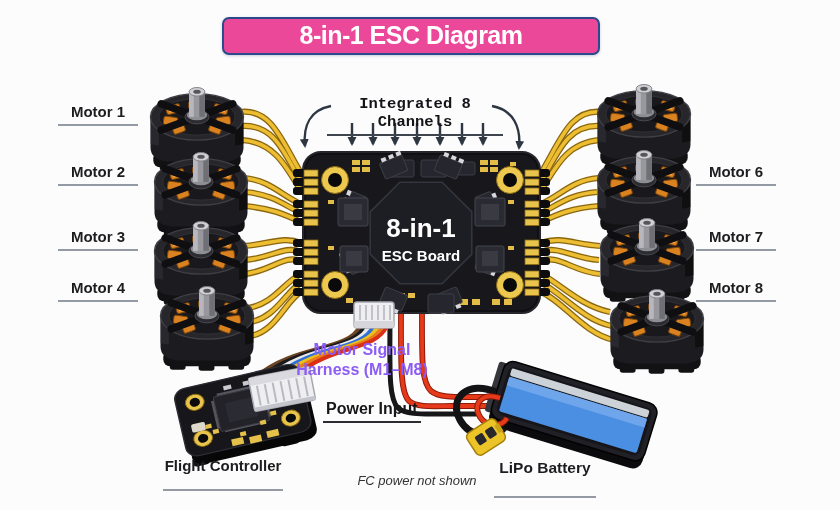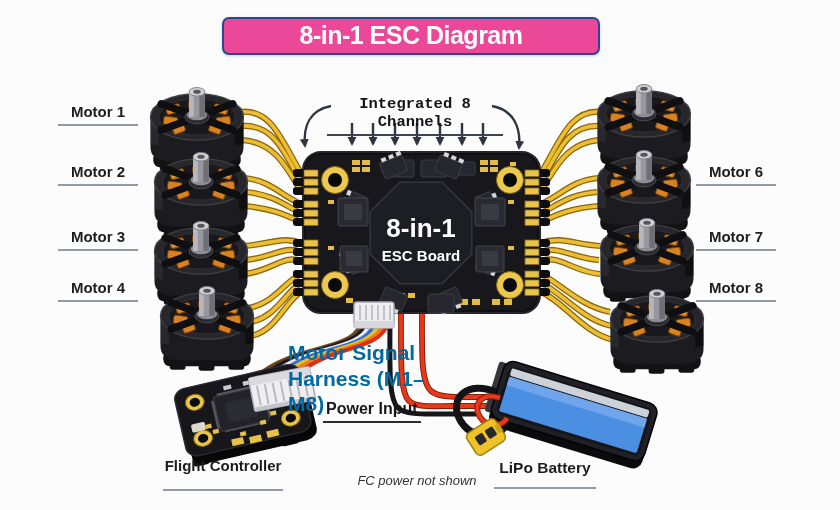--- a/index.html
+++ b/index.html
@@ -10,28 +10,28 @@
   .lbl{position:absolute;color:#1d1d20;font-weight:700;}
   .m-label{width:80px;text-align:center;font-size:15px;line-height:1.15;
            border-bottom:2px solid #949aa4;padding-bottom:4px;}
   .banner{position:absolute;left:222px;top:17px;width:378px;height:38px;
           background:#ec4899;border:2px solid #2b4a8c;border-radius:7px;
           box-sizing:border-box;color:#fff;font-weight:700;font-size:25px;
           letter-spacing:-0.5px;text-align:center;line-height:33px;
           box-shadow:0 1px 3px rgba(40,60,110,.25);}
   .channels{left:327px;top:95px;width:176px;text-align:center;font-size:15.5px;
             border-bottom:2px solid #3f454f;padding-bottom:3px;color:#141418;font-family:Liberation Mono, monospace;}
-  .harness{left:288px;top:340px;width:148px;font-size:21px;
-           line-height:1.22;color:#0369a1;}
+  .harness{left:288px;top:340px;width:148px;text-align:center;font-size:16px;
+           line-height:1.22;color:#8b5cf6;}
   .power{left:323px;top:400px;padding:0 3px 3px 3px;font-size:16px;
          border-bottom:2.5px solid #2c2c30;color:#17171a;text-align:center;}
   .fclbl{left:163px;top:457px;width:120px;text-align:center;font-size:15px;
          border-bottom:2px solid #949aa4;padding-bottom:15px;}
   .lipolbl{left:494px;top:459px;width:102px;text-align:center;font-size:15.5px;
-           border-bottom:2px solid #949aa4;padding-bottom:10px;}
+           border-bottom:2px solid #949aa4;padding-bottom:19px;}
   .footnote{left:330px;top:473px;width:174px;text-align:center;font-style:italic;
             font-weight:400;font-size:13px;color:#333;}
 </style>
 </head>
 <body>
 
 <div id="canvas">
 
 <svg id="scene" width="840" height="510" viewBox="0 0 840 510">
   <defs>

